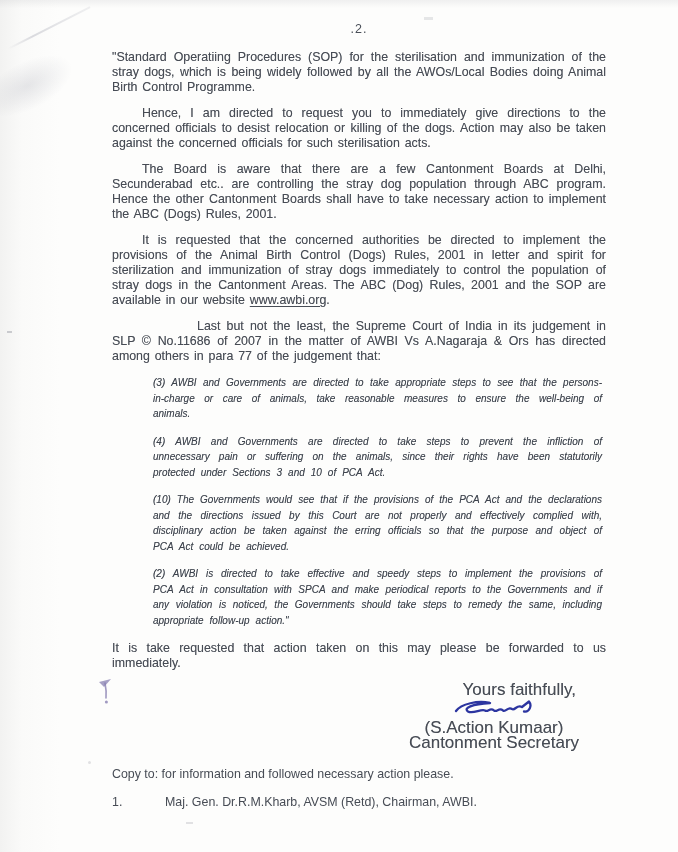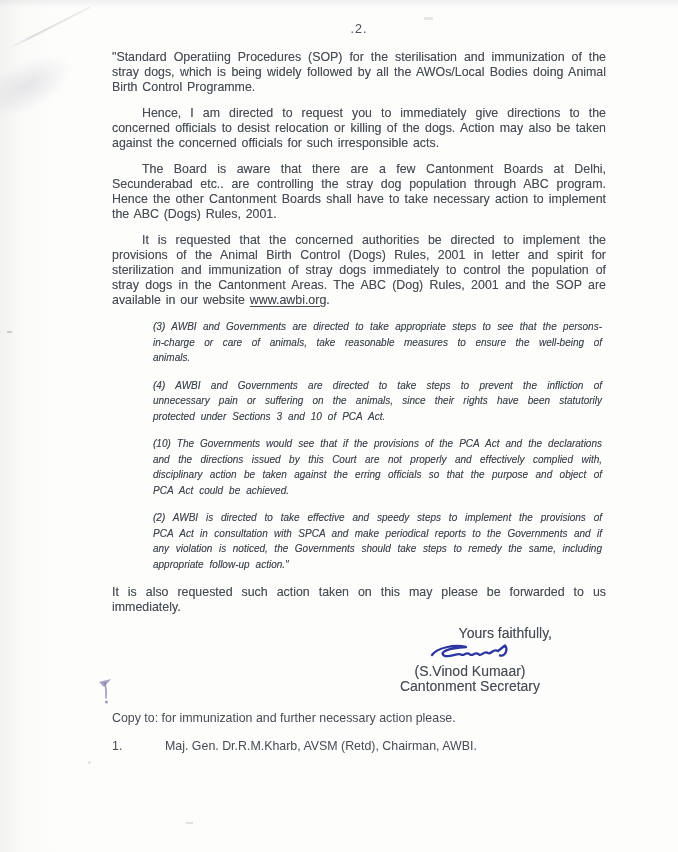--- a/index.html
+++ b/index.html
@@ -46,22 +46,22 @@
   .ind-lg { text-indent:85px; }
   p.quote {
     font-style:italic; font-size:10px; line-height:15.5px;
     margin:1px 4px 12px 41px; text-align:justify; word-spacing:3.2px;
     color:#3e444e; text-shadow:0 0 0.4px rgba(62,68,78,0.45);
   }
   .closing { margin-top:13px !important; }
   a.site-link { color:inherit; text-underline-offset:2px; }
 
   .sig-block {
-    width:172px; margin:10px 50px 0 auto; text-align:center;
-    font-size:14px; line-height:15px; color:#474c55;
+    width:172px; margin:10px 26px 0 auto; text-align:center;
+    font-size:17px; line-height:15px; color:#474c55;
     text-shadow:0 0 0.4px rgba(71,76,85,0.45);
   }
   .valediction { text-align:right; padding-right:4px; }
   svg.signature { display:block; margin:-2px auto -5px auto; }
 
   .copy-block { margin-top:17px; font-size:12.4px; line-height:15px; }
   .copy-items { margin-top:12px; }
   .copy-item { display:flex; line-height:16.5px; }
   .copy-item .num { width:53px; flex:0 0 53px; }
 
@@ -85,45 +85,46 @@
     <path d="M11,8 C12,13 12.5,18 12,23" stroke="rgba(136,128,178,0.8)" stroke-width="1.6" fill="none" stroke-linecap="round"></path>
     <circle cx="12.4" cy="27" r="1.5" fill="rgba(136,128,178,0.8)"></circle>
   </svg>
 
   <div class="content">
 
     <div class="pageno">.2.</div>
 
     <p class="body">"Standard Operatiing Procedures (SOP) for the sterilisation and immunization of the stray dogs, which is being widely followed by all the AWOs/Local Bodies doing Animal Birth Control Programme.</p>
 
-    <p class="body ind">Hence, I am directed to request you to immediately give directions to the concerned officials to desist relocation or killing of the dogs. Action may also be taken against the concerned officials for such irresponsible acts.</p>
+    <p class="body ind">Hence, I am directed to request you to immediately give directions to the concerned officials to desist relocation or killing of the dogs. Action may also be taken against the concerned officials for such sterilisation acts.</p>
 
     <p class="body ind">The Board is aware that there are a few Cantonment Boards at Delhi, Secunderabad etc.. are controlling the stray dog population through ABC program. Hence the other Cantonment Boards shall have to take necessary action to implement the ABC (Dogs) Rules, 2001.</p>
 
     <p class="body ind"><span>It is requested that the concerned authorities be directed to implement the provisions of the Animal Birth Control (Dogs) Rules, 2001 in letter and spirit for sterilization and immunization of stray dogs immediately to control the population of stray dogs in the Cantonment Areas. The ABC (Dog) Rules, 2001 and the SOP are available in our website </span><a class="site-link" href="#">www.awbi.org</a><span>.</span></p>
 
+    <p class="body ind-lg">Last but not the least, the Supreme Court of India in its judgement in SLP © No.11686 of 2007 in the matter of AWBI Vs A.Nagaraja &amp; Ors has directed among others in para 77 of the judgement that:</p>
 
     <p class="quote">(3) AWBI and Governments are directed to take appropriate steps to see that the persons-in-charge or care of animals, take reasonable measures to ensure the well-being of animals.</p>
     <p class="quote">(4) AWBI and Governments are directed to take steps to prevent the infliction of unnecessary pain or suffering on the animals, since their rights have been statutorily protected under Sections 3 and 10 of PCA Act.</p>
     <p class="quote">(10) The Governments would see that if the provisions of the PCA Act and the declarations and the directions issued by this Court are not properly and effectively complied with, disciplinary action be taken against the erring officials so that the purpose and object of PCA Act could be achieved.</p>
     <p class="quote">(2) AWBI is directed to take effective and speedy steps to implement the provisions of PCA Act in consultation with SPCA and make periodical reports to the Governments and if any violation is noticed, the Governments should take steps to remedy the same, including appropriate follow-up action."</p>
 
-    <p class="body closing">It is also requested such action taken on this may please be forwarded to us immediately.</p>
+    <p class="body closing">It is take requested that action taken on this may please be forwarded to us immediately.</p>
 
     <div class="sig-block">
       <div class="valediction">Yours faithfully,</div>
       <svg class="signature" width="104" height="30" viewBox="0 0 104 30">
         <path d="M14,16 C19,9 36,5 48,8 C30,9 21,13 26,16.5 C31,19.5 39,13.5 43,15.5 C46,17.5 48,12 52,15.5 C55,17.5 57,12 61,15.5 C64,17.5 66,11 70,14 C73,16 75,9 80,12 L87,6.5 C90,10 88,17.5 82,16.5" fill="none" stroke="#2c35a0" stroke-width="2.3" stroke-linecap="round" stroke-linejoin="round"></path>
       </svg>
-      <div>(S.Vinod Kumaar)</div>
+      <div>(S.Action Kumaar)</div>
       <div>Cantonment Secretary</div>
     </div>
 
     <div class="copy-block">
-      <div>Copy to: for immunization and further necessary action please.</div>
+      <div>Copy to: for information and followed necessary action please.</div>
       <div class="copy-items">
         <div class="copy-item">
           <span class="num">1.</span>
           <span>Maj. Gen. Dr.R.M.Kharb, AVSM (Retd), Chairman, AWBI.</span>
         </div>
 
       </div>
     </div>
 
   </div>

